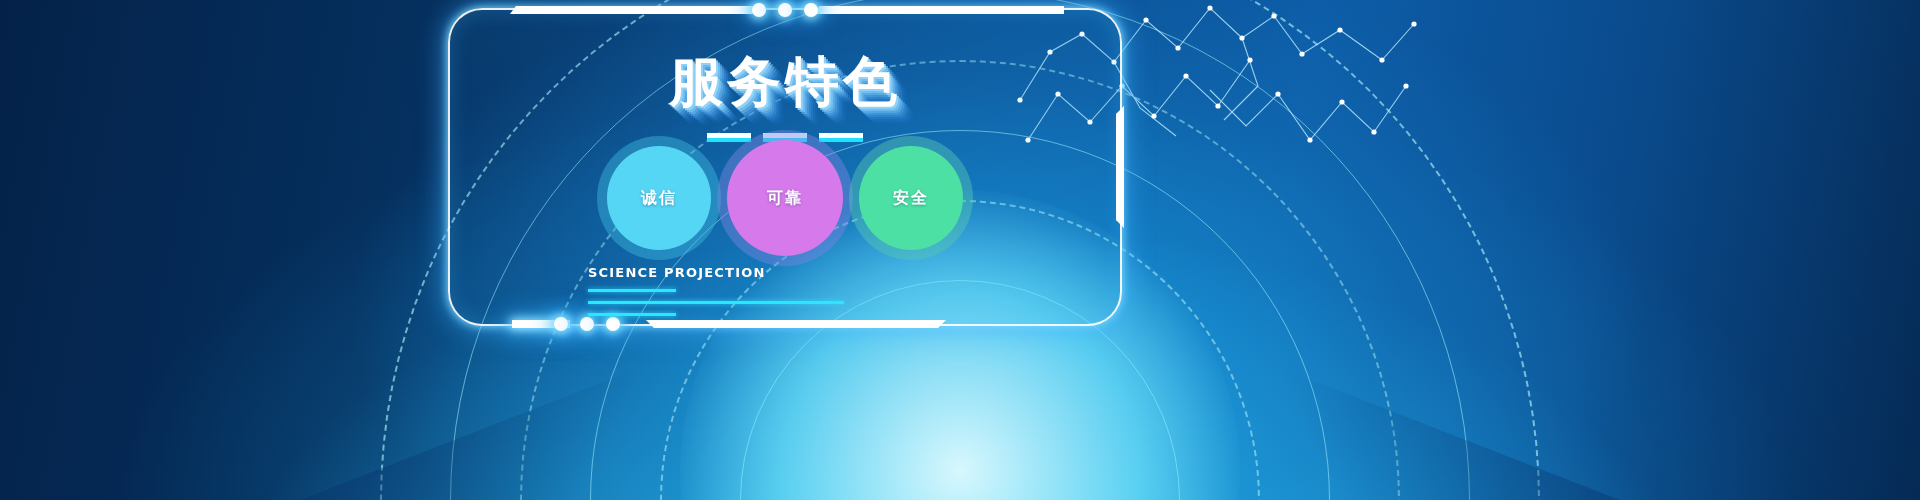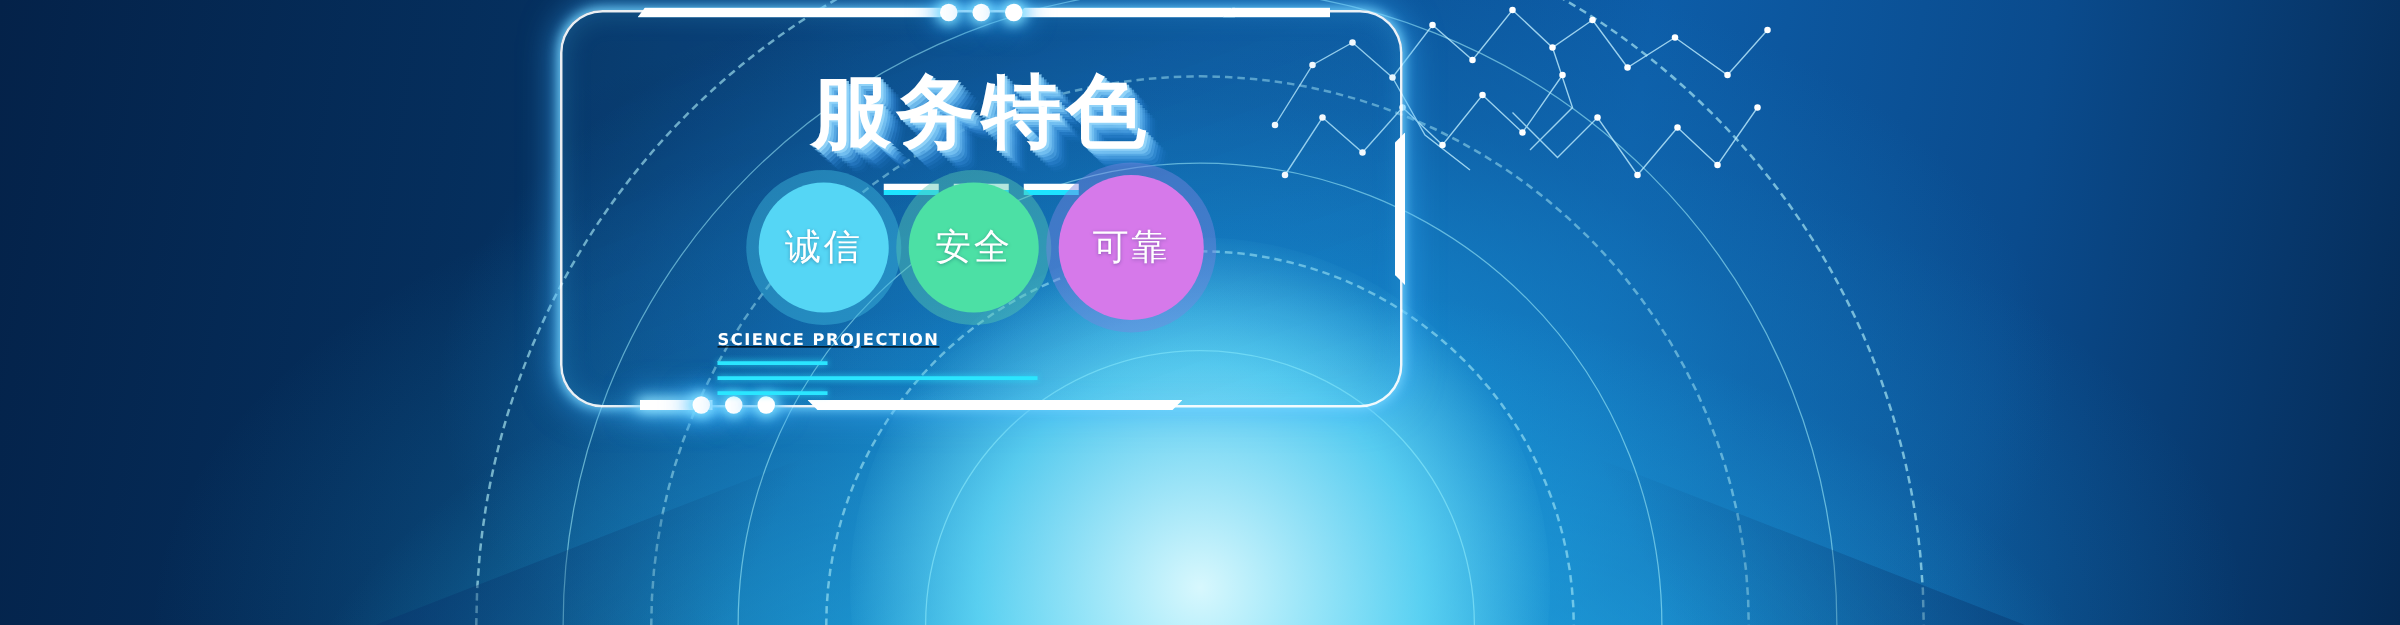--- a/index.html
+++ b/index.html
@@ -65,21 +65,21 @@
   
   .dots{position:absolute;display:flex;gap:12px;align-items:center;}
   .dots.top{left:50%;top:-7px;transform:translateX(-50%);}
   .dots.bottom{left:104px;bottom:-7px;}
   .dot{width:14px;height:14px;border-radius:50%;background:#fff;
        box-shadow:0 0 9px 3px rgba(130,225,255,.95),0 0 20px 7px rgba(50,170,255,.55);}
 
   
   .title-wrap{position:absolute;left:448px;top:46px;width:674px;text-align:center;}
   .title{display:inline-block;position:relative;
-         font-size:64px;font-weight:700;letter-spacing:4px;color:#ffffff;
+         font-size:54px;font-weight:700;letter-spacing:4px;color:#ffffff;
          font-family:"DejaVu Sans","Liberation Sans",sans-serif;
          text-shadow:
             2px 2px 0 rgba(150,215,250,.85),
             4px 4px 0 rgba(125,200,245,.72),
             6px 6px 0 rgba(105,185,240,.60),
             8px 8px 0 rgba(88,172,235,.48),
             10px 10px 0 rgba(74,160,230,.38),
             12px 12px 0 rgba(62,148,225,.28),
             14px 14px 0 rgba(52,138,220,.20),
             16px 16px 0 rgba(44,130,215,.13),
@@ -88,27 +88,27 @@
   .tdash{width:44px;height:9px;
          background:linear-gradient(180deg,#ffffff 0 52%,#1ee3ff 52% 100%);}
 
   
   .circles{position:absolute;left:448px;top:140px;width:674px;
            display:flex;justify-content:center;align-items:center;gap:16px;}
   .circle{position:relative;width:104px;height:104px;border-radius:50%;
           display:flex;align-items:center;justify-content:center;}
   .circle .halo{position:absolute;inset:-10px;border-radius:50%;opacity:.45;}
   .circle .core{position:absolute;inset:0;border-radius:50%;}
-  .circle .lbl{position:relative;z-index:2;color:#fff;font-size:29px;font-weight:400;
+  .circle .lbl{position:relative;z-index:2;color:#fff;font-size:16px;font-weight:700;
                letter-spacing:2px;font-family:"DejaVu Sans","Liberation Sans",sans-serif;
                text-shadow:0 1px 3px rgba(0,40,80,.35);}
   .c-big{width:116px;height:116px;}
 
   
-  .sci{position:absolute;left:574px;top:265px;width:420px;text-decoration:underline;}
+  .sci{position:absolute;left:588px;top:265px;width:420px;}
   .sci-label{color:#ffffff;font-size:13px;font-weight:700;letter-spacing:1.2px;
              font-family:"DejaVu Sans","Liberation Sans",sans-serif;}
   .sci-lines{margin-top:9px;}
   .sline{height:3px;background:#2ae6ff;box-shadow:0 0 5px rgba(42,230,255,.8);margin-bottom:9px;}
   .sline.s1{width:88px;} .sline.s2{width:256px;} .sline.s3{width:88px;}
 
   
   .constellation{position:absolute;left:1010px;top:-10px;width:420px;height:170px;
                  pointer-events:none;}
 </style>
@@ -200,30 +200,30 @@
 
   <div class="circles">
 
     <div class="circle">
       <span class="halo" style="background:#3fb9dd"></span>
       <span class="core" style="background:#55d6f5"></span>
       <span class="lbl">诚信</span>
     </div>
 
 
+    <div class="circle c-big">
+      <span class="halo" style="background:#7b86e0"></span>
+      <span class="core" style="background:#d679ea"></span>
+      <span class="lbl">可靠</span>
+    </div>
+
     <div class="circle">
       <span class="halo" style="background:#57c7b4"></span>
       <span class="core" style="background:#4ce0a5"></span>
       <span class="lbl">安全</span>
-    </div>
-
-    <div class="circle c-big">
-      <span class="halo" style="background:#7b86e0"></span>
-      <span class="core" style="background:#d679ea"></span>
-      <span class="lbl">可靠</span>
     </div>
 
   </div>
 
   <div class="sci">
     <div class="sci-label">SCIENCE PROJECTION</div>
     <div class="sci-lines">
       <div class="sline s1"></div>
       <div class="sline s2"></div>
       <div class="sline s3"></div>

